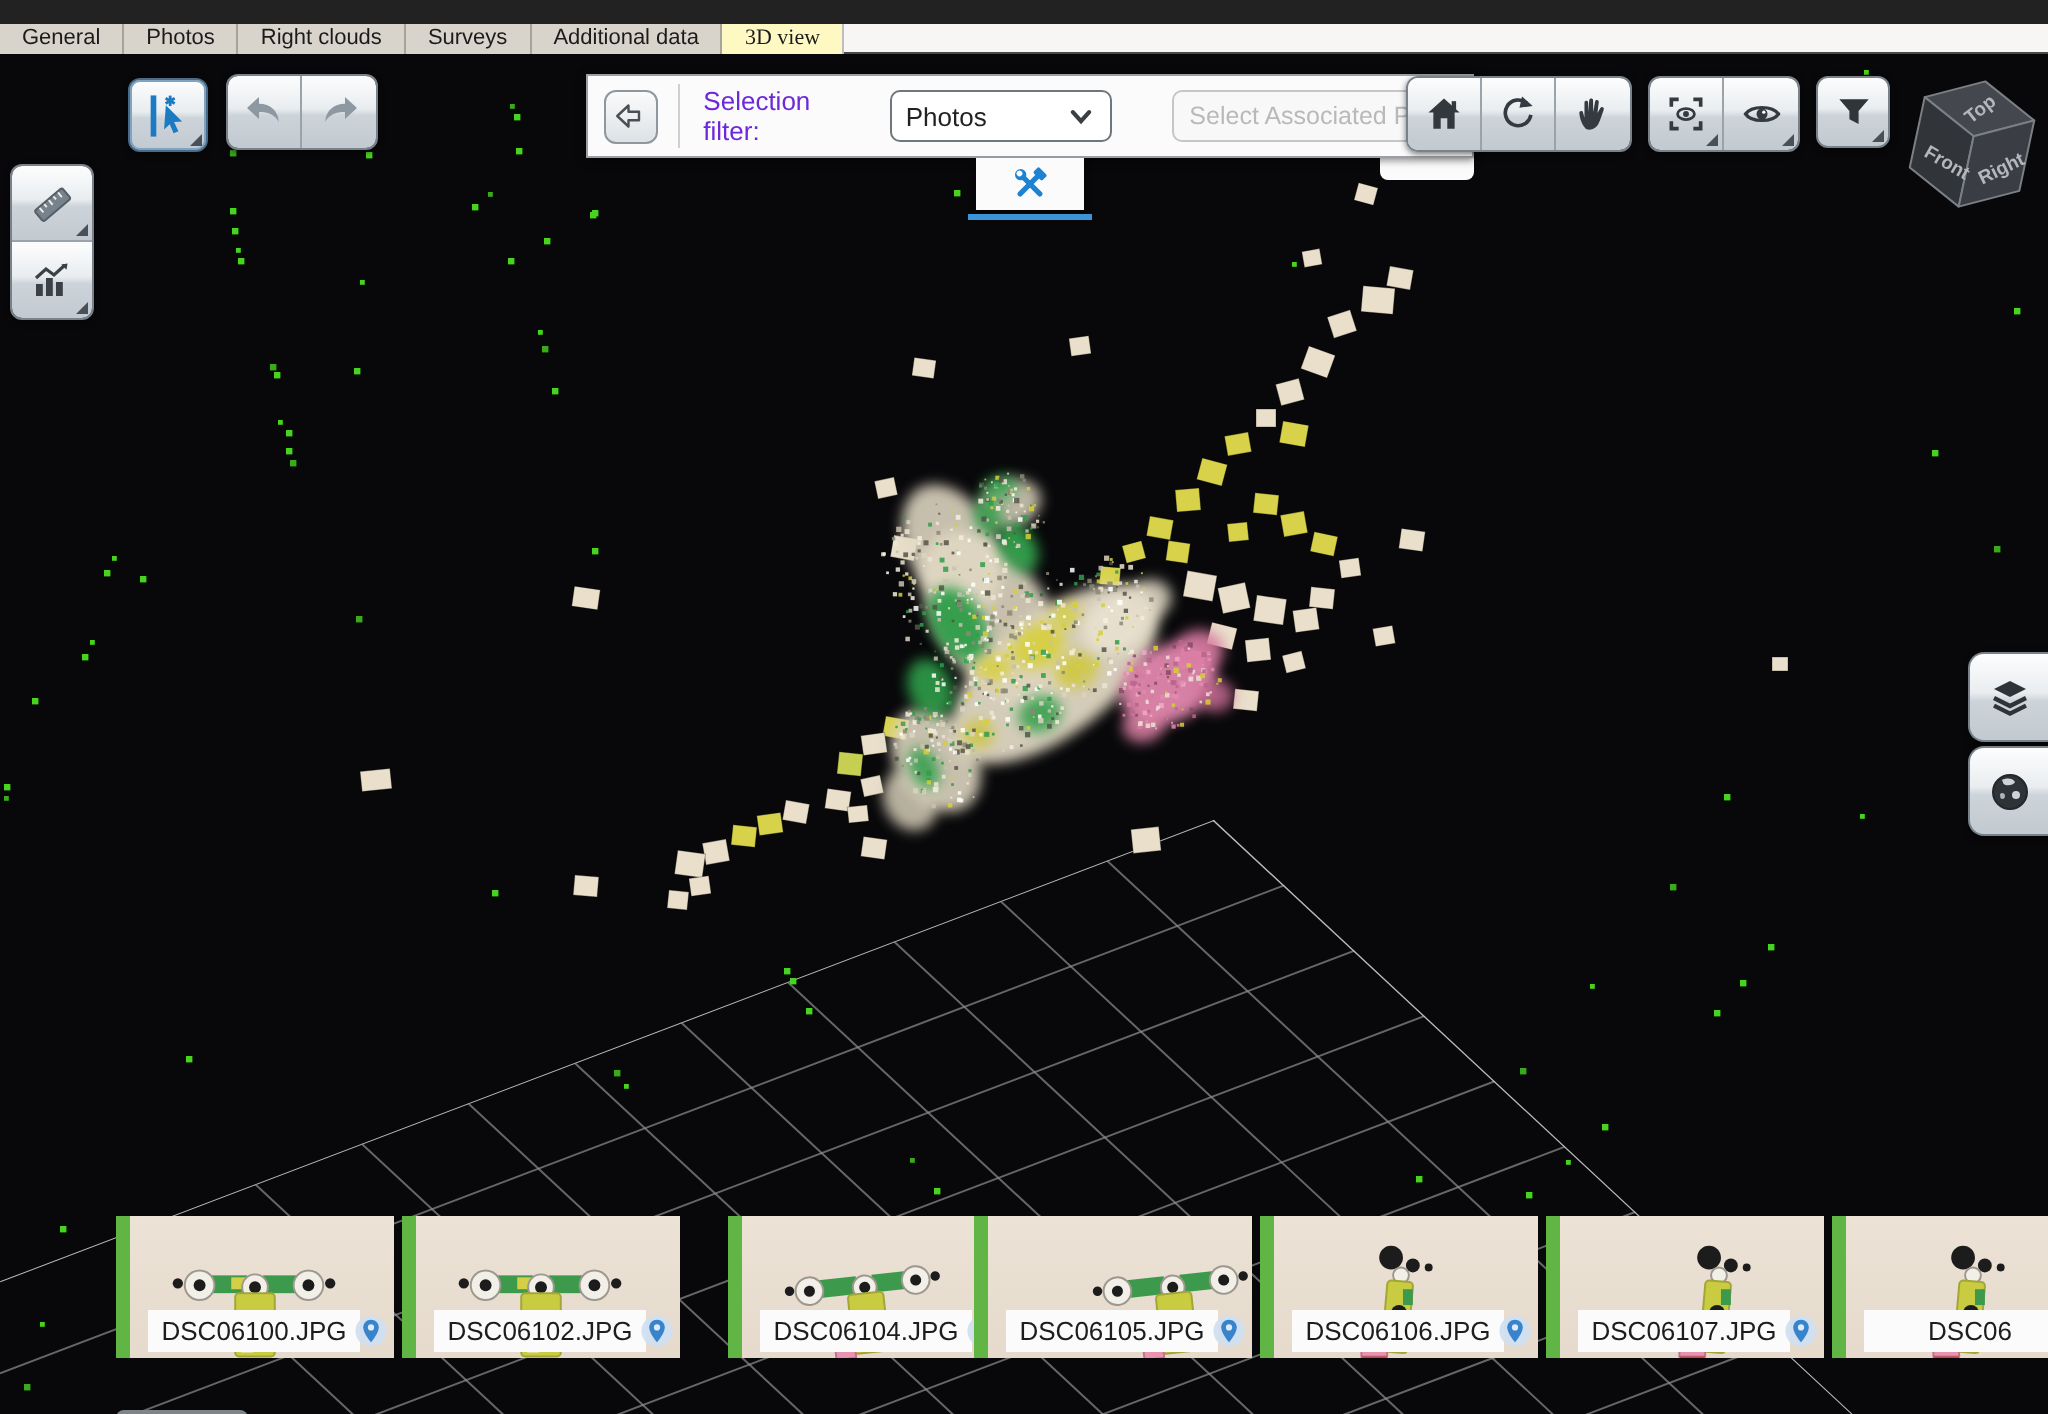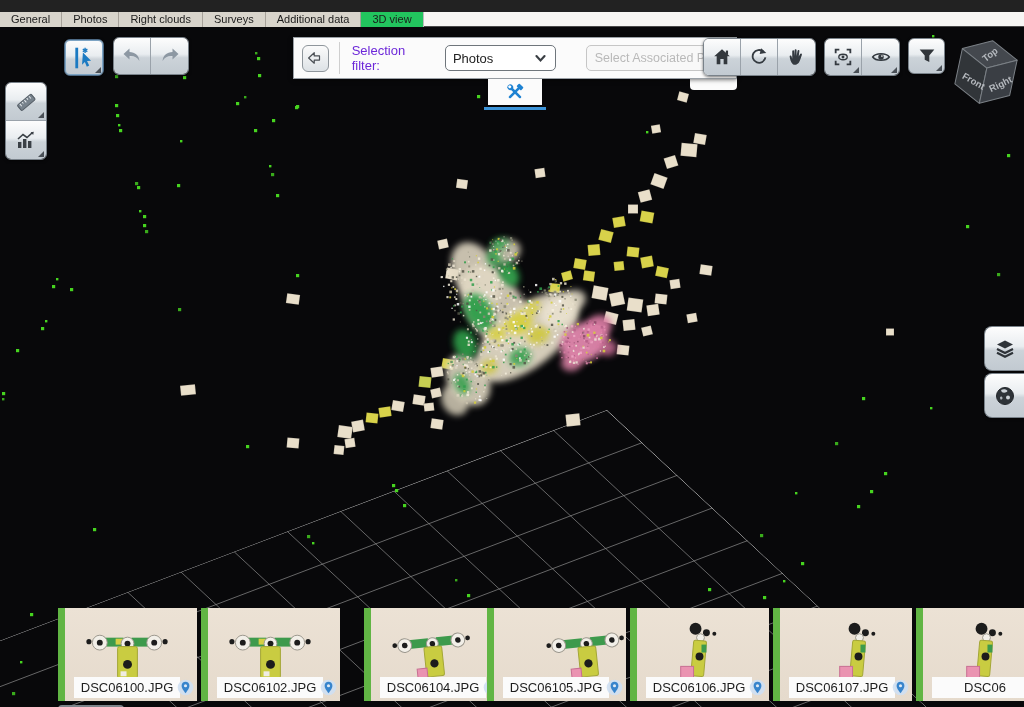--- a/index.html
+++ b/index.html
@@ -4,21 +4,21 @@
 <style>
   html,body{margin:0;padding:0;background:#222;}
   *{box-sizing:border-box;font-family:"Liberation Sans",sans-serif;}
   .app{position:relative;width:1024px;height:707px;overflow:hidden;background:#08080a;margin-top:12px;}
 
   
   .tabbar{position:absolute;left:0;top:0;width:1024px;height:15px;background:#f7f6f4;
     display:flex;border-bottom:1px solid #4a4a4a;z-index:10;}
   .tab{height:15px;line-height:14px;padding:0 11px;font-size:11px;color:#1b1b1b;
     background:#d8d4cb;border-right:1px solid #a7a29a;cursor:default;white-space:nowrap;}
-  .tab.active{background:#22c55e;border-right:1px solid #bdbdbd;}
+  .tab.active{background:#fef9c3;border-right:1px solid #bdbdbd;font-family:Liberation Serif, serif;}
 
   
   .btn{width:37px;height:36px;display:flex;align-items:center;justify-content:center;position:relative;
     background:linear-gradient(180deg,#fdfdfd 0%,#e9edf0 45%,#ccd3d9 55%,#c2cad1 100%);}
   .solo{border:1px solid #79828a;border-radius:6px;box-shadow:0 1px 3px rgba(0,0,0,.55);}
   .btngroup{position:absolute;display:flex;border:1px solid #79828a;border-radius:6px;overflow:hidden;
     box-shadow:0 1px 3px rgba(0,0,0,.55);z-index:5;}
   .btngroup .btn{border-right:1px solid #9aa2aa;}
   .btngroup .btn:last-child{border-right:none;}
   .has-menu::after{content:"";position:absolute;right:2px;bottom:2px;border-style:solid;
@@ -51,21 +51,21 @@
   .left-tools .btn{width:40px;height:38px;border-bottom:1px solid #9aa2aa;}
   .left-tools .btn:last-child{border-bottom:none;}
   .right-tools{position:absolute;right:0;top:314px;z-index:5;display:flex;flex-direction:column;gap:2px;}
   .right-tools .btn{width:40px;height:45px;border:1px solid #79828a;border-right:none;border-radius:8px 0 0 8px;
     box-shadow:0 1px 3px rgba(0,0,0,.55);}
 
   
   .viewcube{position:absolute;left:948px;top:20px;width:76px;height:86px;z-index:5;}
 
   
-  .thumb{position:absolute;width:139px;height:93px;background:linear-gradient(180deg,#ece2d5,#e5dacc);
+  .thumb{position:absolute;width:139px;height:71px;background:linear-gradient(180deg,#ece2d5,#e5dacc);
     overflow:hidden;z-index:6;}
   .thumb .gbar{position:absolute;left:0;top:0;width:7px;height:93px;background:#61b544;}
   .thumb .label{position:absolute;left:16px;bottom:3px;width:106px;height:21px;background:#fbfbfb;
     font-size:13px;color:#1d1d1d;display:flex;align-items:center;justify-content:center;white-space:nowrap;}
   .thumb .pin{position:absolute;right:3px;bottom:5px;width:17px;height:17px;}
   .scrollbar{position:absolute;left:58px;top:693px;width:66px;height:9px;border-radius:4px;background:#7d848a;z-index:7;}
 
   svg{display:block;}
   .scene{position:absolute;left:0;top:0;z-index:1;}
 </style>

